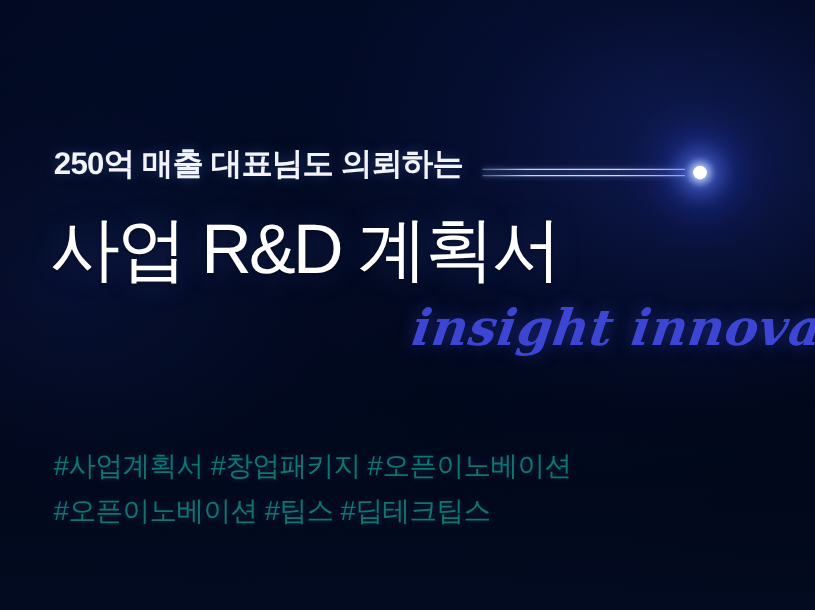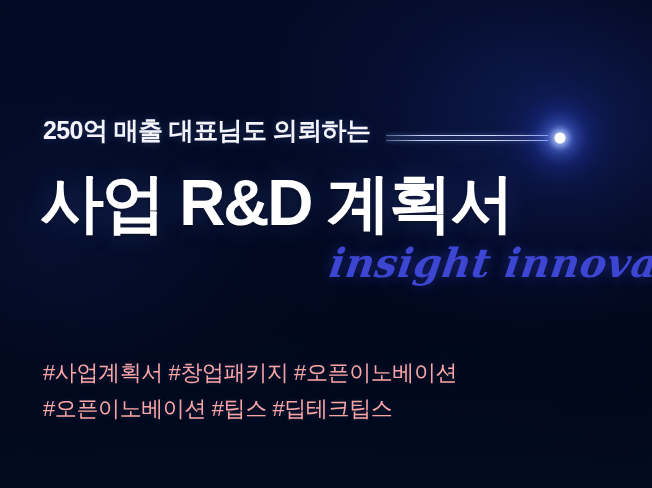--- a/index.html
+++ b/index.html
@@ -139,23 +139,23 @@
     box-shadow:
       0 0 8px 2px rgba(210,225,255,0.95),
       0 0 22px 6px rgba(110,145,255,0.55);
   }
 
   
   .headline {
     position: absolute;
     left: 40px;
     top: 171px;
-    font-size: 64px;
+    font-size: 56px;
     line-height: 1;
-    font-weight: 700;
+    font-weight: 400;
     color: #ffffff;
     letter-spacing: -2.2px;
     white-space: nowrap;
     text-shadow:
       0 0 26px rgba(110,140,255,0.22),
       0 2px 3px rgba(0,0,0,0.35);
   }
 
   
   .script {
@@ -177,21 +177,21 @@
   
   .tags {
     position: absolute;
     left: 43px;
     top: 355px;
   }
   .tag-line {
     font-size: 22px;
     line-height: 36px;
     font-weight: 400;
-    color: #fca5a5;
+    color: #0f766e;
     letter-spacing: -0.4px;
     white-space: nowrap;
     text-shadow: 0 0 7px rgba(120,150,255,0.20);
   }
 </style>
 </head>
 <body>
 
 <div id="banner">
 

